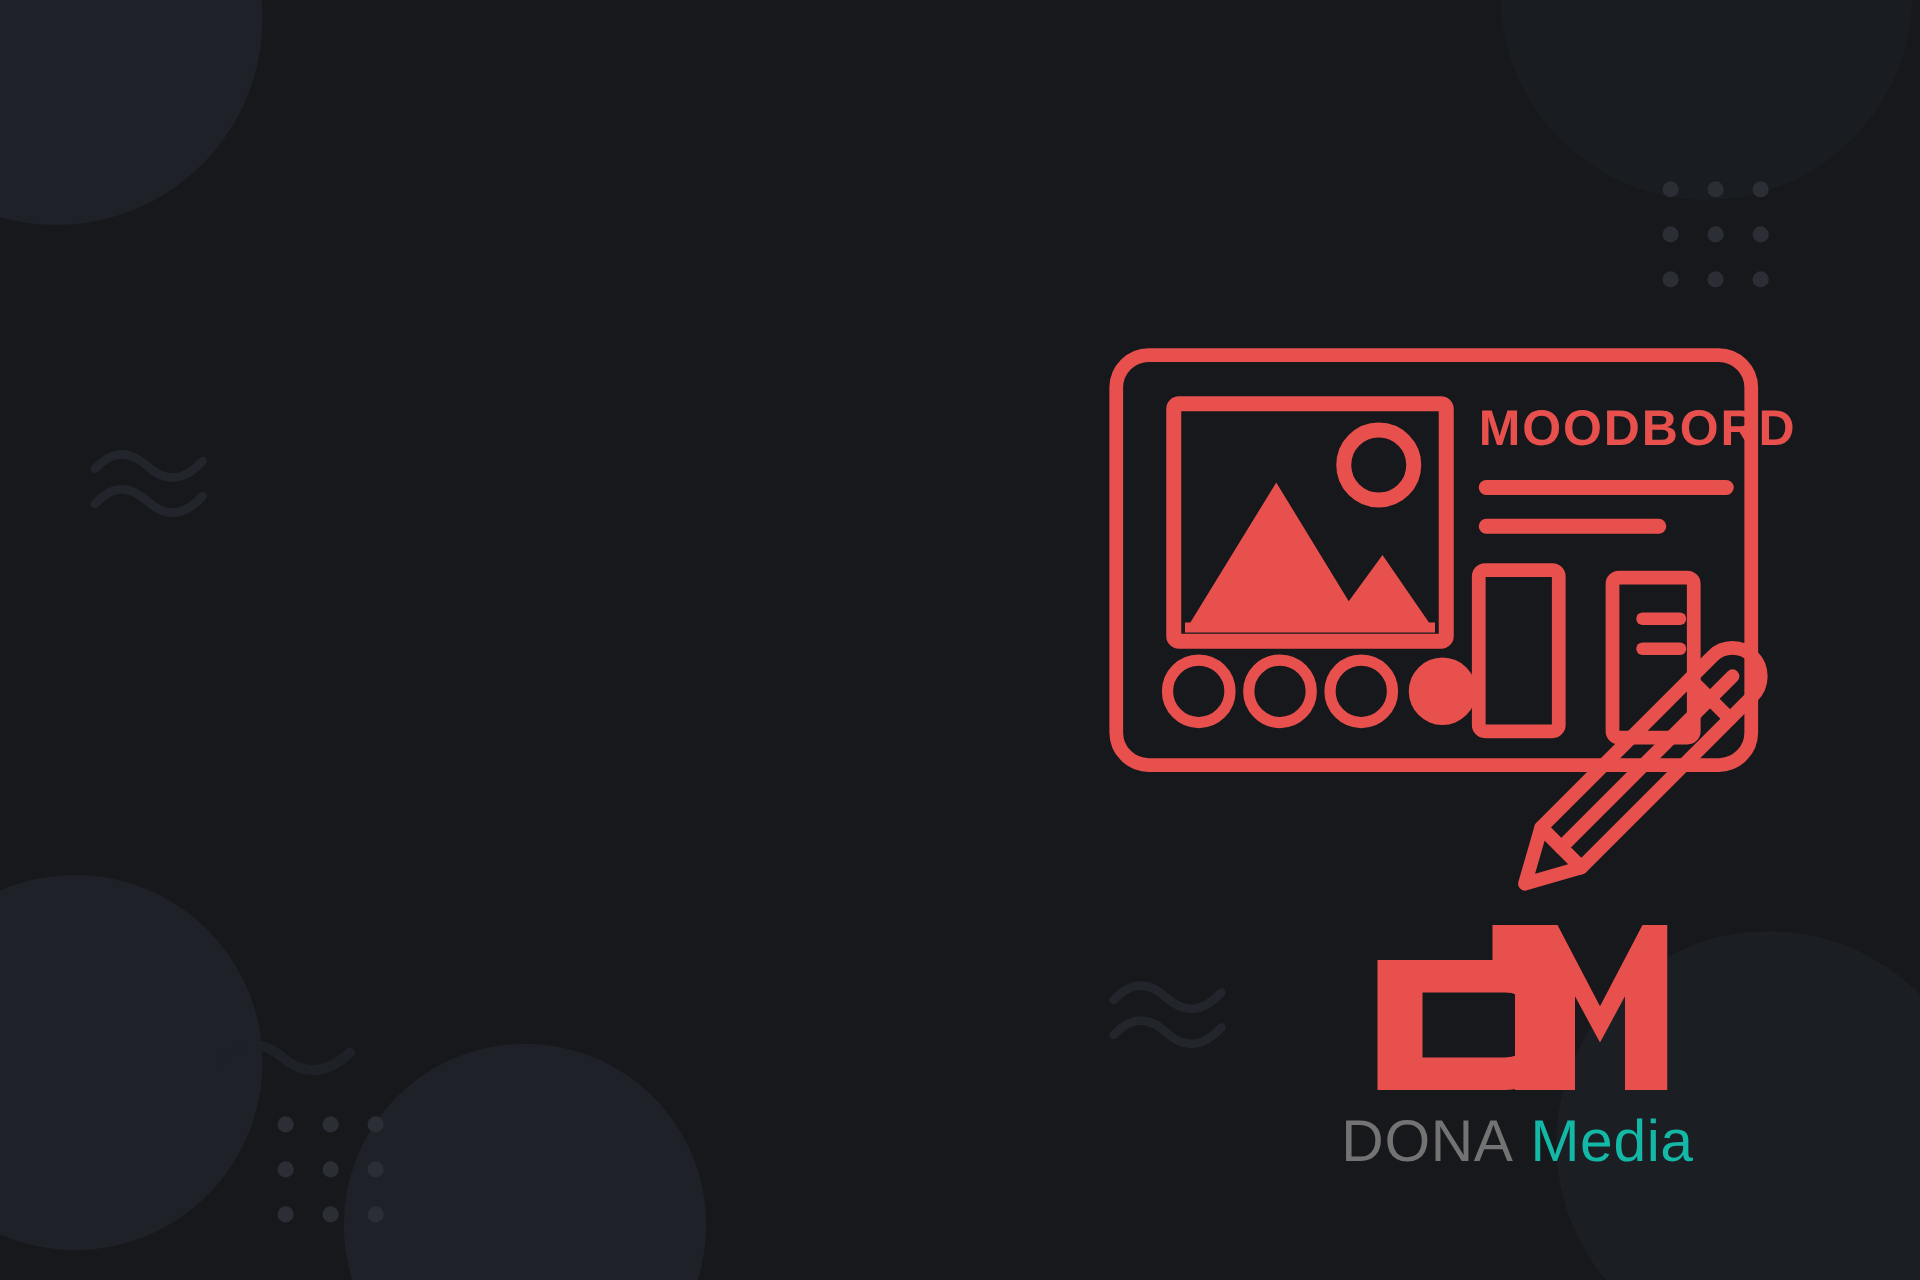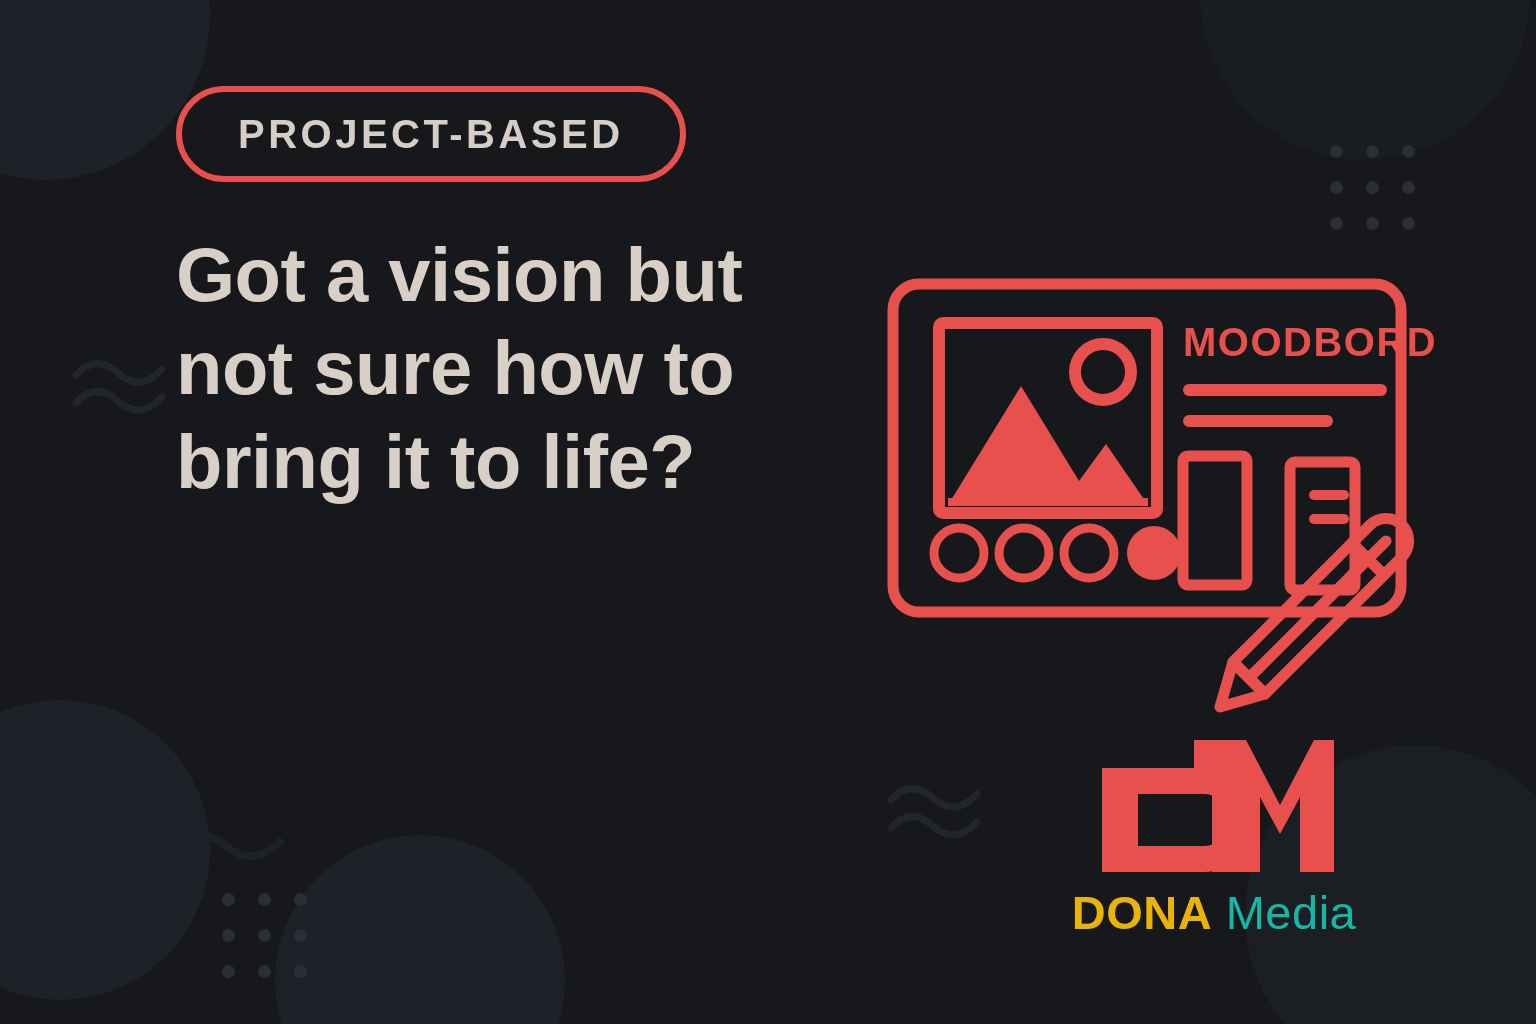--- a/index.html
+++ b/index.html
@@ -106,21 +106,21 @@
     text-align: center;
   }
   .brand-mark { display: block; margin: 0 auto; }
   .brand-name {
     margin-top: 14px;
     font-size: 47px;
     letter-spacing: 0.5px;
     line-height: 1;
     white-space: nowrap;
   }
-  .brand-name .n1 { color: #eab308; font-weight: bold; }
+  .brand-name .n1 { color: #737373; font-weight: normal; }
   .brand-name .n2 { color: #14b8a6; font-weight: normal; }
 </style>
 </head>
 <body>
 
 <div class="stage">
 
   <div class="bg-layer">
     <div class="blob b1"></div>
     <div class="blob b2"></div>
@@ -159,26 +159,20 @@
     <svg class="waves w-mid" width="120" height="50" viewBox="0 0 120 50">
       <path d="M6 30 Q30 4 56 26 Q82 48 110 22" fill="none" stroke="#1e2127" stroke-width="8" stroke-linecap="round"></path>
     </svg>
 
     <svg class="waves w-bot" width="110" height="70" viewBox="0 0 110 70">
       <path d="M6 20 Q26 -2 48 18 Q70 38 92 14" fill="none" stroke="#22252b" stroke-width="7" stroke-linecap="round"></path>
       <path d="M6 48 Q26 26 48 46 Q70 66 92 42" fill="none" stroke="#22252b" stroke-width="7" stroke-linecap="round"></path>
     </svg>
   </div>
 
-  <div class="left-col">
-    <div class="badge">
-      <span class="badge-text">PROJECT-BASED</span>
-    </div>
-    <div class="headline">Got a vision but not sure how to bring it to life?</div>
-  </div>
 
   <svg class="art" viewBox="0 0 560 460">
 
     <rect x="9" y="22" width="508" height="328" rx="26" ry="26" fill="none" stroke="#e8504e" stroke-width="11"></rect>
 
     <g>
       <rect x="55" y="61" width="218" height="190" rx="4" ry="4" fill="none" stroke="#e8504e" stroke-width="12"></rect>
 
       <path d="M64 243 L137 124 L195 219 L222 182 L264 243 Z" fill="#e8504e"></path>
       <rect x="64" y="236" width="200" height="8" fill="#e8504e"></rect>

